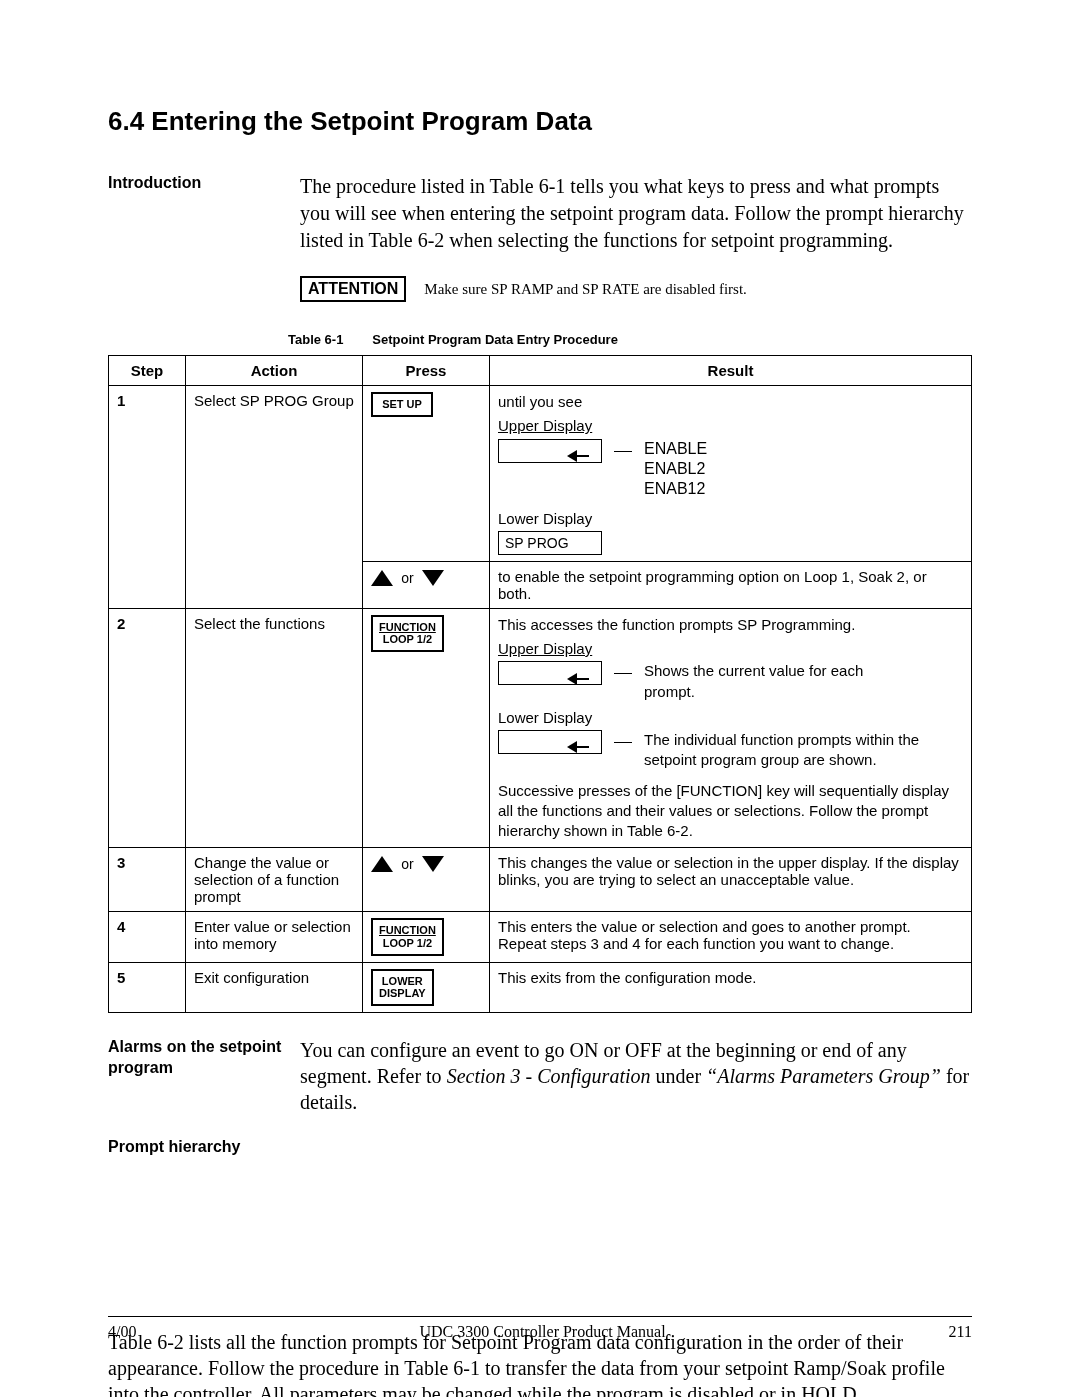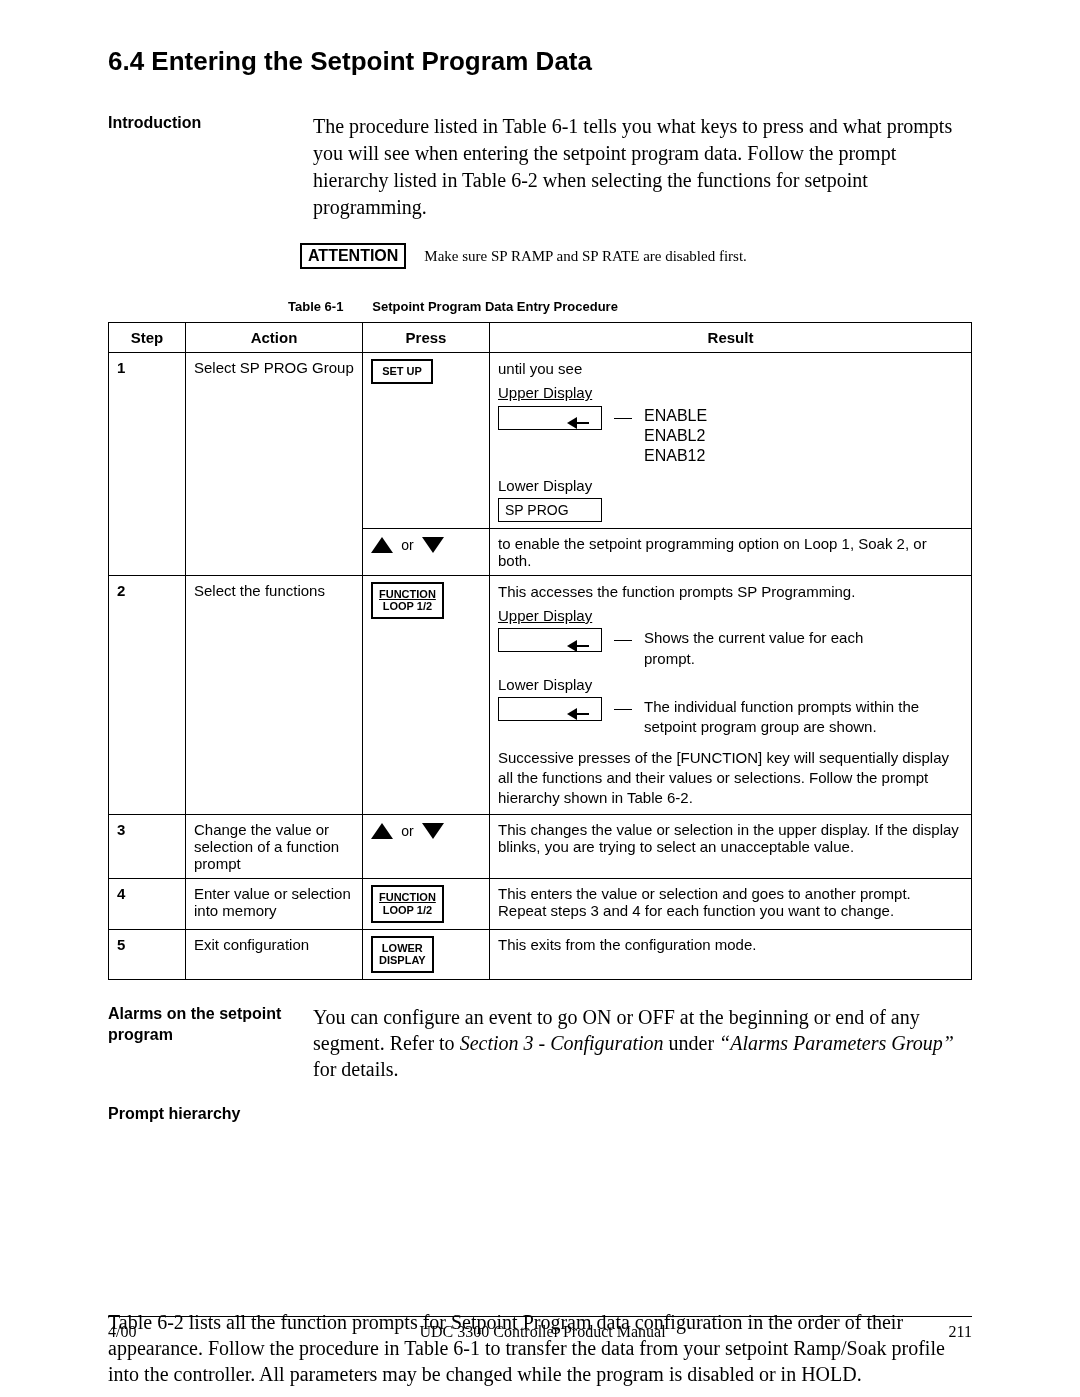--- a/index.html
+++ b/index.html
@@ -8,29 +8,29 @@
     padding: 0;
     background: #fff;
     font-family: "Times New Roman", Times, serif;
     color: #000;
   }
   .page {
     width: 1080px;
     height: 1397px;
     position: relative;
     box-sizing: border-box;
-    padding: 46px 108px 0 108px;
+    padding: 106px 108px 0 108px;
   }
   h1.section-title {
     font-family: Arial, Helvetica, sans-serif;
     font-weight: bold;
     font-size: 26px;
     margin: 0 0 36px 0;
   }
-  .para-row { display: flex; align-items: flex-start; margin-bottom: 22px; gap: 13px; }
+  .para-row { display: flex; align-items: flex-start; margin-bottom: 22px; }
   .margin-label {
     width: 192px;
     flex: 0 0 192px;
     font-family: Arial, Helvetica, sans-serif;
     font-weight: bold;
     font-size: 16px;
     line-height: 1.3;
   }
   .para-body {
     flex: 1;

